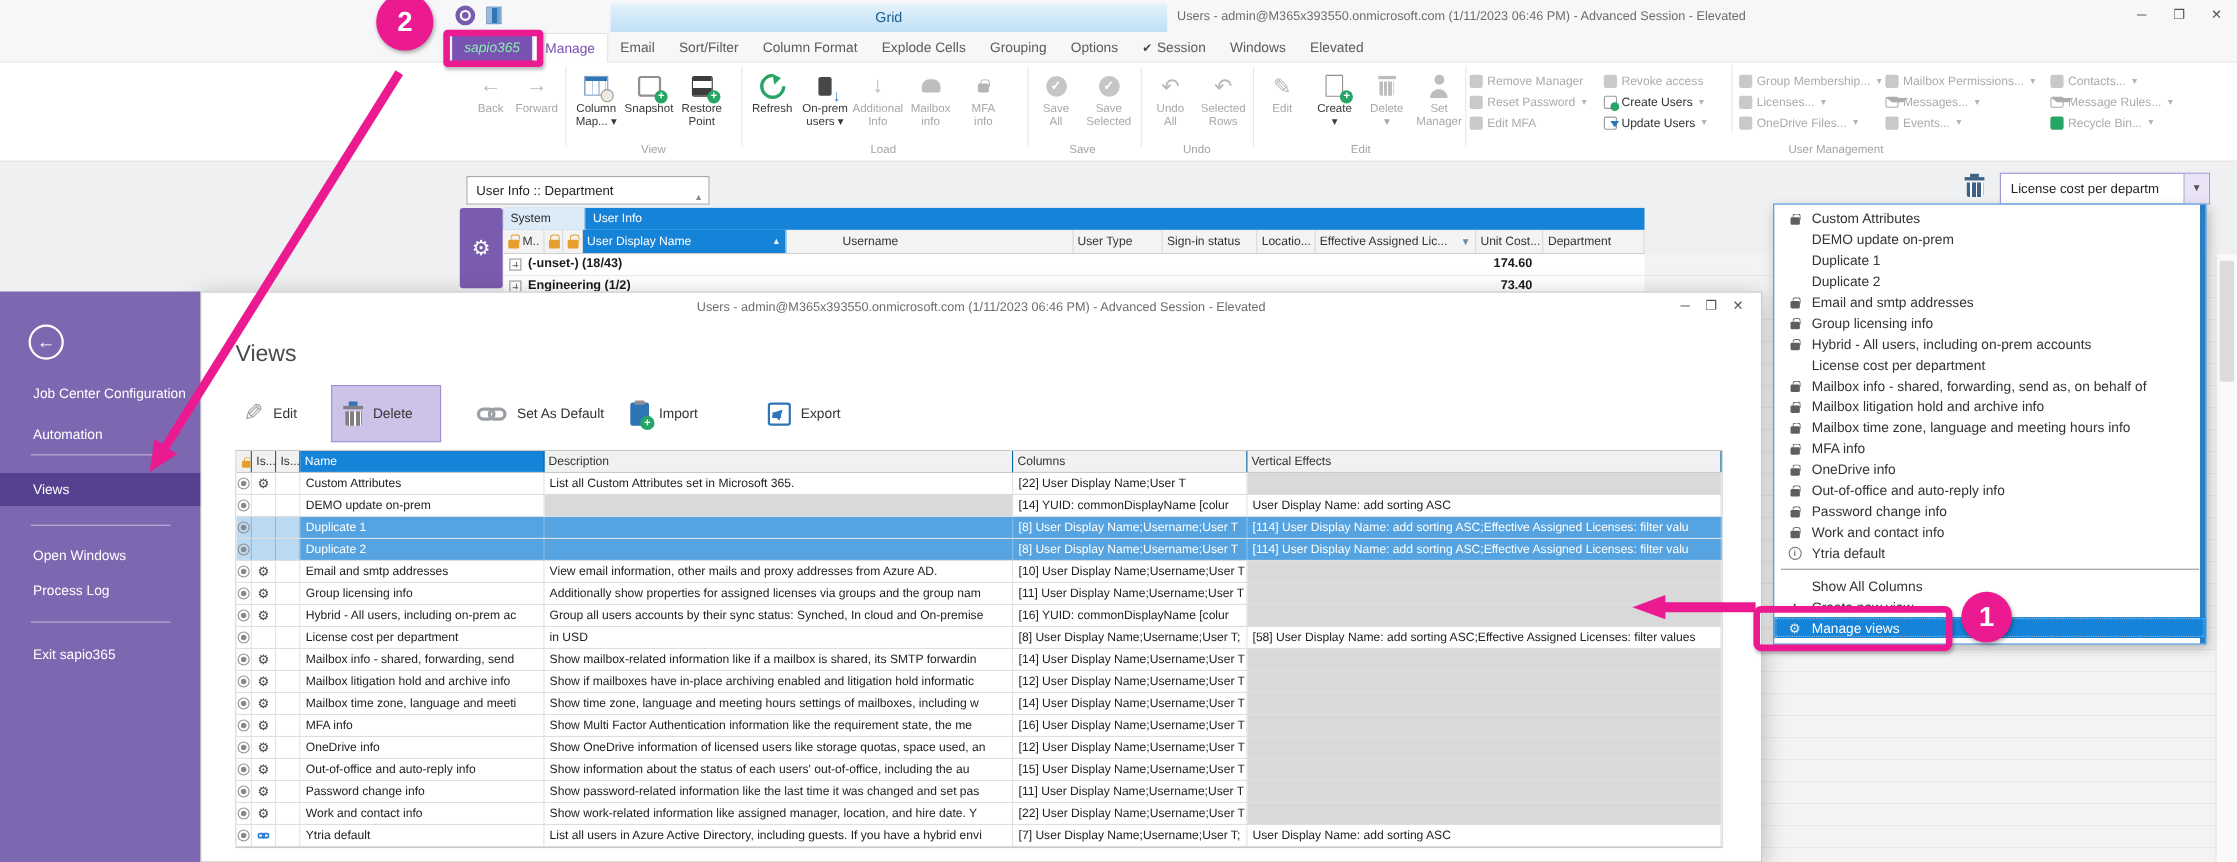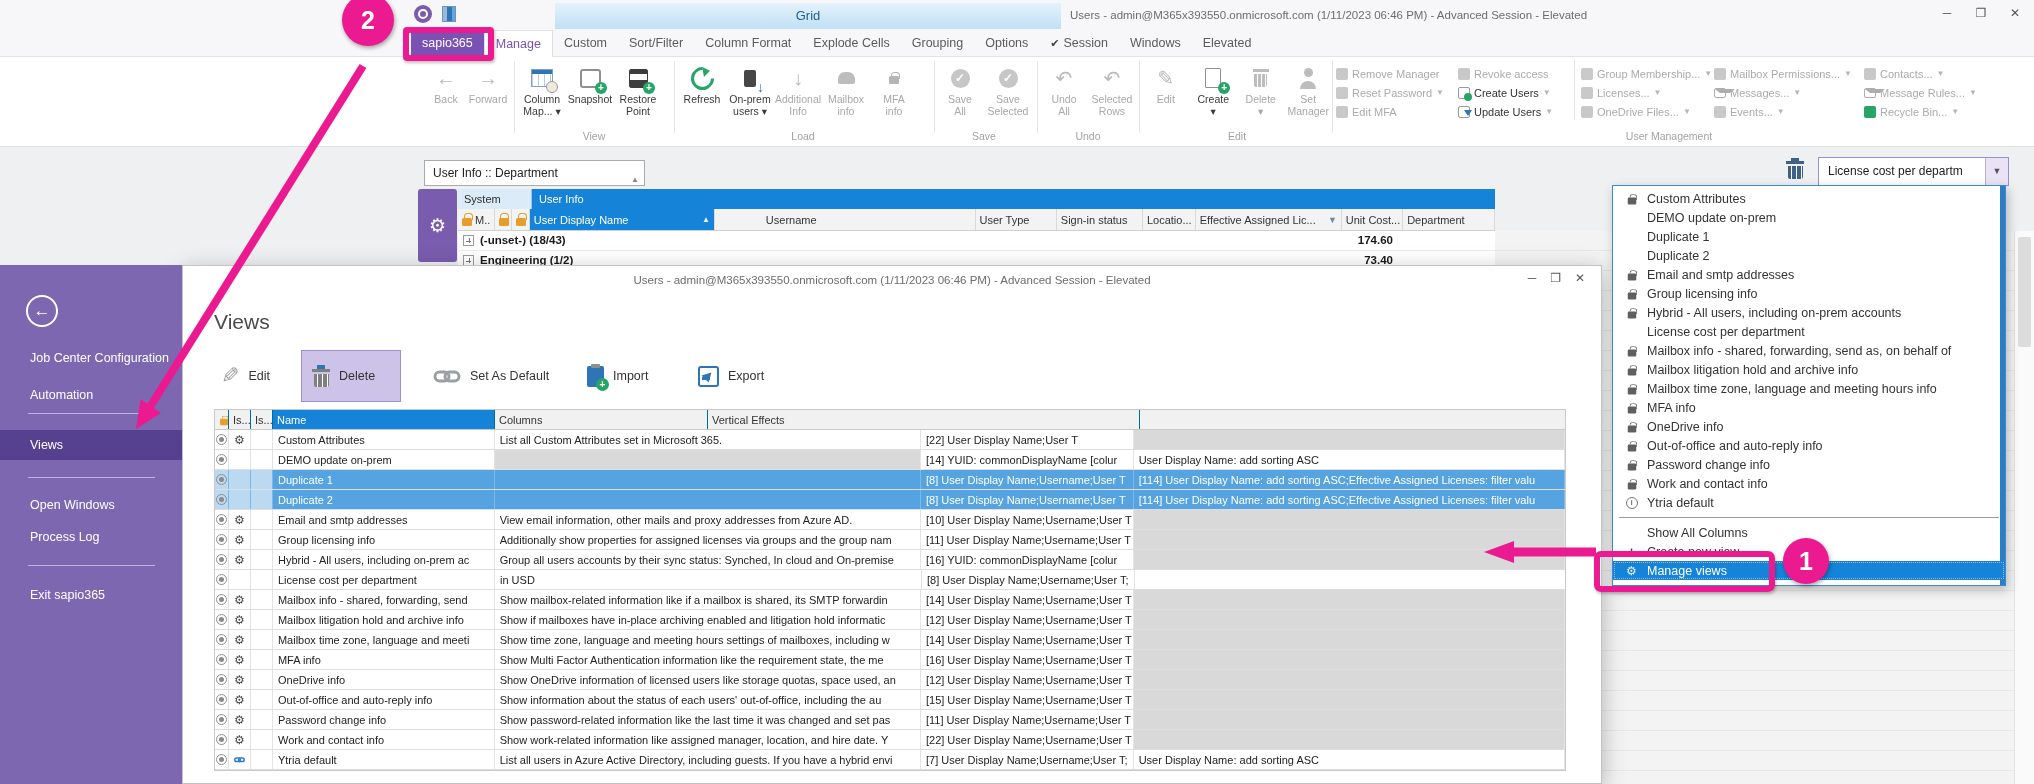--- a/index.html
+++ b/index.html
@@ -27,21 +27,21 @@
   #win-btns span { width:22px; text-align:center; cursor:default; }
   #help-btn {
     left:1987px; top:31px; width:22px; height:22px; border-radius:50%;
     background:#2e75b6; color:#fff; font-weight:bold; font-size:13px; text-align:center; line-height:22px;
   }
 
   
   #tabrow { left:0; top:30px; width:2034px; height:27px; background:#f7f6f8; border-bottom:1px solid #e3e3e3; }
   #tabs { position:absolute; left:411px; top:0; height:27px; display:flex; }
   .tab { padding:6px 11px 0 11px; font-size:12.5px; color:#5b5b5b; white-space:nowrap; height:27px; }
-  .tab.app { background:#7a52b4; color:#ffffff; }
+  .tab.app { background:#7a52b4; color:#86efac;font-style:italic; }
   .tab.active { background:#fff; color:#7a52b4; border:1px solid #e0e0e0; border-bottom:none; }
   .tab .chk { color:#444; margin-right:4px; font-size:11px; }
 
   
   #ribbon { left:0; top:57px; width:2034px; height:90px; background:#fff; border-bottom:1px solid #e0dfe2; }
   .rgroup { position:absolute; top:2px; height:86px; }
   .rgroup .glabel { position:absolute; bottom:3px; left:0; right:0; text-align:center; font-size:10.5px; color:#a3a3a3; }
   .rbtns { display:flex; }
   .bigbtn { width:48px; display:flex; flex-direction:column; align-items:center; padding-top:5px; cursor:default; }
   .bigbtn .bico { height:28px; display:flex; align-items:center; justify-content:center; }
@@ -212,21 +212,21 @@
       <span>❐</span>
       <span>✕</span>
     </div>
   </div>
   <div id="help-btn" class="abs">?</div>
 
   <div id="tabrow" class="abs">
     <div id="tabs">
         <span class="tab app">sapio365</span>
         <span class="tab active">Manage</span>
-        <span class="tab">Custom</span>
+        <span class="tab">Email</span>
         <span class="tab">Sort/Filter</span>
         <span class="tab">Column Format</span>
         <span class="tab">Explode Cells</span>
         <span class="tab">Grouping</span>
         <span class="tab">Options</span>
         <span class="tab"><span class="chk">✔</span>Session</span>
         <span class="tab">Windows</span>
         <span class="tab">Elevated</span>
       </div>
   </div>
@@ -579,37 +579,38 @@
           </span>
           <span>Delete</span>
         </div>
         <div class="tbitem" style="left: 240px;">
           <svg width="28" height="16" viewBox="0 0 28 16">
             <rect x="2" y="4" rx="4.5" width="14" height="9" fill="none" stroke="#9aa0a6" stroke-width="3"></rect>
             <rect x="12" y="4" rx="4.5" width="14" height="9" fill="none" stroke="#9aa0a6" stroke-width="3"></rect>
           </svg>
           <span>Set As Default</span>
         </div>
-        <div class="tbitem" style="left: 394px;">
+        <div class="tbitem" style="left: 380px;">
           <span class="tbi-import"></span>
           <span>Import</span>
         </div>
         <div class="tbitem" style="left: 505px;">
           <span class="tbi-export"></span>
           <span>Export</span>
         </div>
       </div>
     <div id="views-table">
         <div class="vt-head">
           <div class="vt-hc" style="width: 14px;">
             <span class="lk" style="transform: scale(0.8);"></span>
           </div>
           <div class="vt-hc" style="width: 22px;">Is...</div>
           <div class="vt-hc" style="width: 22px;">Is...</div>
           <div class="vt-hc sel" style="width: 222px;">Name</div>
+          <div class="vt-hc" style="width: 427px;">Description</div>
           <div class="vt-hc" style="width: 213px;">Columns</div>
           <div class="vt-hc" style="width: 432px;">Vertical Effects</div>
         </div>
         <div class="vt-row">
           <div class="vt-c iconcell" style="width: 14px; padding: 0px 1px;">
             <span class="rdo"></span>
           </div>
           <div class="vt-c iconcell" style="width: 22px;">
             <span class="gear">⚙</span>
           </div>
@@ -693,20 +694,21 @@
         </div>
         <div class="vt-row">
           <div class="vt-c iconcell" style="width: 14px; padding: 0px 1px;">
             <span class="rdo"></span>
           </div>
           <div class="vt-c iconcell" style="width: 22px;"></div>
           <div class="vt-c iconcell" style="width: 22px;"></div>
           <div class="vt-c" style="width: 222px;">License cost per department</div>
           <div class="vt-c" style="width: 427px;">in USD</div>
           <div class="vt-c" style="width: 213px;">[8] User Display Name;Username;User T;</div>
+          <div class="vt-c" style="width: 432px;">[58] User Display Name: add sorting ASC;Effective Assigned Licenses: filter values</div>
         </div>
         <div class="vt-row">
           <div class="vt-c iconcell" style="width: 14px; padding: 0px 1px;">
             <span class="rdo"></span>
           </div>
           <div class="vt-c iconcell" style="width: 22px;">
             <span class="gear">⚙</span>
           </div>
           <div class="vt-c iconcell" style="width: 22px;"></div>
           <div class="vt-c" style="width: 222px;">Mailbox info - shared, forwarding, send</div>

